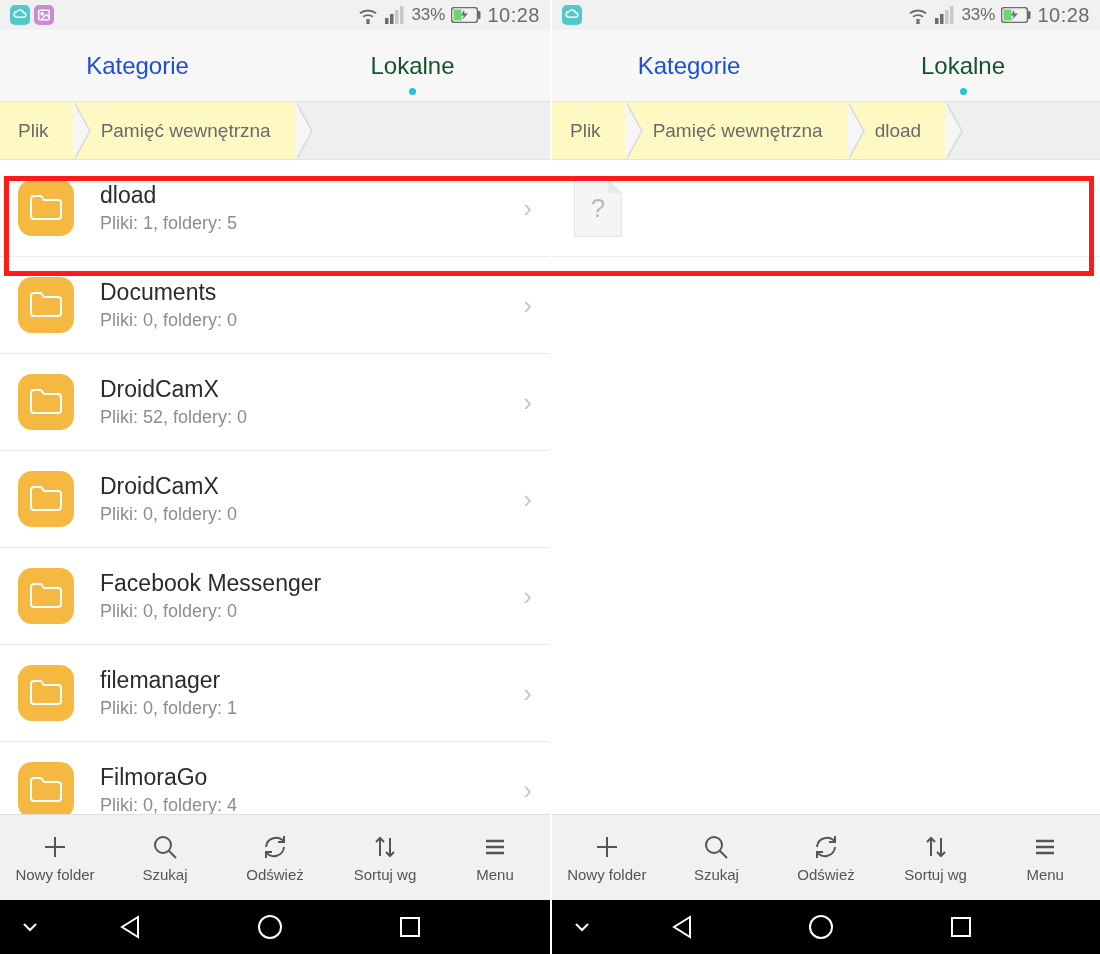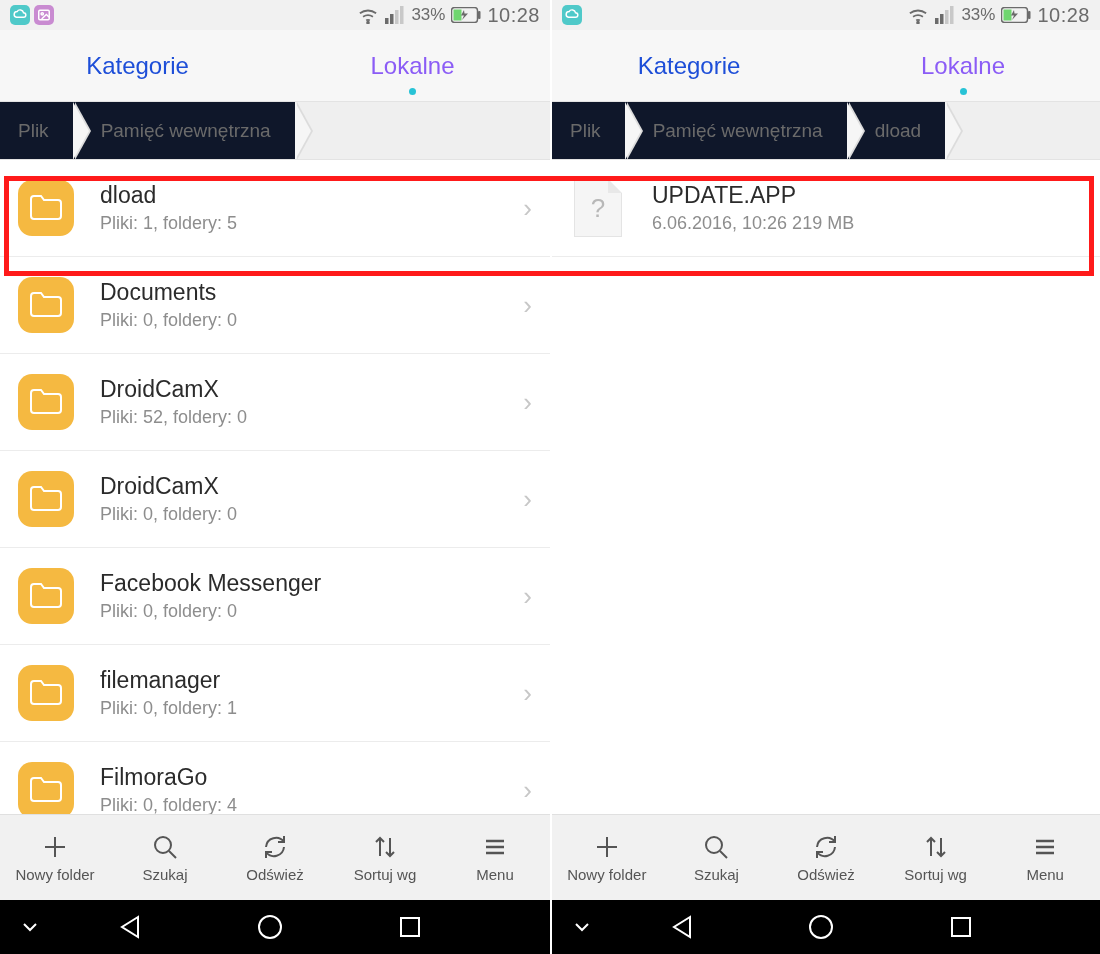--- a/index.html
+++ b/index.html
@@ -61,21 +61,21 @@
     flex: 1;
     display: flex;
     flex-direction: column;
     align-items: center;
     justify-content: center;
     font-size: 24px;
     color: #1d4ed8;
     position: relative;
     cursor: pointer;
   }
-  .tab.active { color: #8b5cf6; }
+  .tab.active { color: #14532d; }
   .tab-dot {
     position: absolute;
     bottom: 6px;
     width: 7px; height: 7px;
     border-radius: 50%;
     background: #28c3d6;
   }
 
   
   .breadcrumb {
@@ -88,21 +88,21 @@
     overflow: hidden;
   }
   .crumb {
     position: relative;
     height: 100%;
     display: flex;
     align-items: center;
     padding: 0 24px 0 28px;
     font-size: 19px;
     color: #6a6a6a;
-    background: #0f172a;
+    background: #fef9c3;
     cursor: pointer;
   }
   .crumb:first-child { padding-left: 18px; }
   .crumb::after {
     content: "";
     position: absolute;
     right: -16px;
     top: 0;
     width: 0; height: 0;
     border-top: 29px solid transparent;
@@ -510,24 +510,20 @@
           <span>Pamięć wewnętrzna</span>
         </div>
       <div class="crumb">
           <span>dload</span>
         </div>
     </div>
 
     <div class="list">
       <div class="row">
         <div class="row-file-icon">?</div>
-        <div class="row-text">
-          <div class="row-title">UPDATE.APP</div>
-          <div class="row-sub">6.06.2016, 10:26 219 MB</div>
-        </div>
       </div>
     </div>
 
     <div class="toolbar">
       <div class="tool">
         <svg width="30" height="30" viewBox="0 0 30 30" fill="none" stroke-width="2">
             <line x1="15" y1="5" x2="15" y2="25"></line>
             <line x1="5" y1="15" x2="25" y2="15"></line>
           </svg>
         <span>Nowy folder</span>

